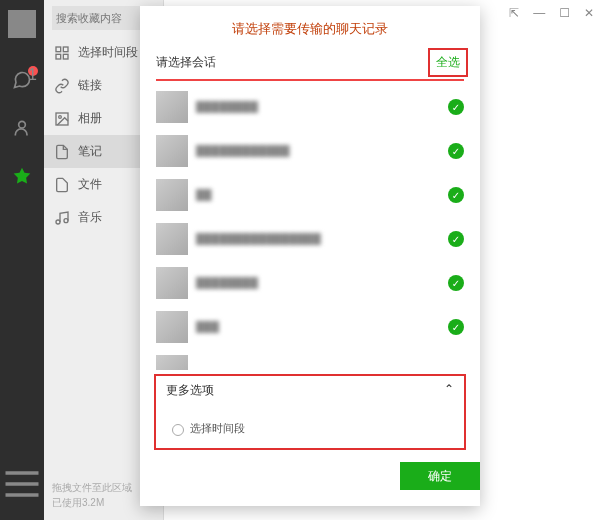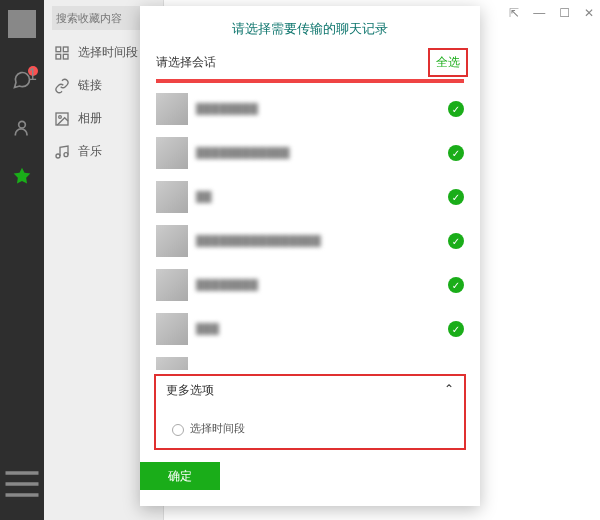--- a/index.html
+++ b/index.html
@@ -22,38 +22,38 @@
   .side-item .ic { width: 16px; height: 16px; display: flex; align-items: center; justify-content: center; color: #777; }
   .footer-info { position: absolute; bottom: 10px; left: 8px; right: 8px; font-size: 10px; color: #aaa; line-height: 1.5; }
 
   
   .bg-window { position: absolute; right: 0; top: 0; width: 436px; height: 100%; background: #ffffff; }
   .win-controls { position: absolute; top: 6px; right: 6px; display: flex; gap: 14px; color: #888; font-size: 12px; }
   .win-controls span { cursor: pointer; }
 
   
   .dialog { position: absolute; left: 140px; top: 6px; width: 340px; height: 500px; background: #fff; box-shadow: 0 4px 16px rgba(0,0,0,0.25); display: flex; flex-direction: column; }
-  .dialog-title { text-align: center; font-size: 13px; padding: 14px 0 10px; color: #0f766e; }
+  .dialog-title { text-align: center; font-size: 13px; padding: 14px 0 10px; color: #c2410c; }
   .chat-section { flex: 1; padding: 0 16px; overflow: hidden; }
-  .chat-header { display: flex; justify-content: space-between; align-items: center; font-size: 12px; color: #333; padding: 4px 0 6px; border-bottom: 4px solid #ef4444; }
+  .chat-header { display: flex; justify-content: space-between; align-items: center; font-size: 12px; color: #333; padding: 4px 0 6px; border-bottom: 2px solid #ef4444; }
   .select-all { color: #1aad19; display: flex; align-items: flex-end; gap: 4px; }
   .highlight-col { outline: 2px solid #e03030; outline-offset: 2px; padding: 2px 4px; display:flex; flex-direction:column; gap:0; }
   .chat-list { margin-top: 4px; }
   .chat-row { display: flex; align-items: center; justify-content: space-between; padding: 6px 0; }
   .chat-left { display: flex; align-items: center; gap: 8px; }
   .chat-avatar { width: 32px; height: 32px; background: linear-gradient(135deg,#ccc,#aaa); }
   .chat-name { font-size: 11px; color: #888; filter: blur(2px); white-space: nowrap; max-width: 160px; overflow: hidden; }
   .check { width: 16px; height: 16px; border-radius: 50%; background: #1aad19; color: #fff; display: flex; align-items: center; justify-content: center; font-size: 10px; }
 
   .more-box { margin: 6px 16px 0; outline: 2px solid #e03030; padding: 6px 10px 8px; }
   .more-header { display: flex; justify-content: space-between; font-size: 12px; color: #333; margin-bottom: 18px; }
   .radio-row { display: flex; align-items: flex-end; gap: 6px; font-size: 11px; color: #555; padding: 4px 6px; }
   .radio { width: 12px; height: 12px; border: 1px solid #aaa; border-radius: 50%; }
 
-  .dialog-buttons { display: flex; justify-content: flex-start; gap: 12px; padding: 14px 0 16px; border-radius: 16px; }
+  .dialog-buttons { display: flex; justify-content: flex-end; gap: 12px; padding: 14px 0 16px; border-radius: 16px; }
   .btn { width: 80px; height: 28px; font-size: 12px; border: 1px solid #ccc; background: #fff; color: #555; display: flex; align-items: center; justify-content: center; cursor: pointer; }
   .btn.primary { background: #1aad19; color: #fff; border-color: #1aad19; }
 
   svg { width: 100%; height: 100%; }
 </style>
 </head>
 <body>
 
 <div class="leftbar">
   <div class="avatar-main"></div>
@@ -110,29 +110,50 @@
   <div class="side-item">
     <span class="ic">
         <svg viewBox="0 0 24 24" fill="none" stroke="currentColor" stroke-width="2">
           <rect x="3" y="3" width="18" height="18"></rect>
           <circle cx="9" cy="9" r="2"></circle>
           <path d="M21 15l-5-5L5 21"></path>
         </svg>
       </span>
     <span>相册</span>
   </div>
+  <div class="side-item active">
+    <span class="ic">
+        <svg viewBox="0 0 24 24" fill="none" stroke="currentColor" stroke-width="2">
+          <path d="M14 2H6a2 2 0 0 0-2 2v16a2 2 0 0 0 2 2h12a2 2 0 0 0 2-2V8z"></path>
+          <polyline points="14 2 14 8 20 8"></polyline>
+        </svg>
+      </span>
+    <span>笔记</span>
+  </div>
+  <div class="side-item">
+    <span class="ic">
+        <svg viewBox="0 0 24 24" fill="none" stroke="currentColor" stroke-width="2">
+          <path d="M13 2H6a2 2 0 0 0-2 2v16a2 2 0 0 0 2 2h12a2 2 0 0 0 2-2V9z"></path>
+        </svg>
+      </span>
+    <span>文件</span>
+  </div>
   <div class="side-item">
     <span class="ic">
         <svg viewBox="0 0 24 24" fill="none" stroke="currentColor" stroke-width="2">
           <path d="M9 18V5l12-2v13"></path>
           <circle cx="6" cy="18" r="3"></circle>
           <circle cx="18" cy="16" r="3"></circle>
         </svg>
       </span>
     <span>音乐</span>
+  </div>
+  <div class="footer-info">
+    <div>拖拽文件至此区域</div>
+    <div>已使用3.2M</div>
   </div>
 </div>
 
 <div class="bg-window">
   <div class="win-controls">
     <span>⇱</span>
     <span>—</span>
     <span>☐</span>
     <span>✕</span>
   </div>

